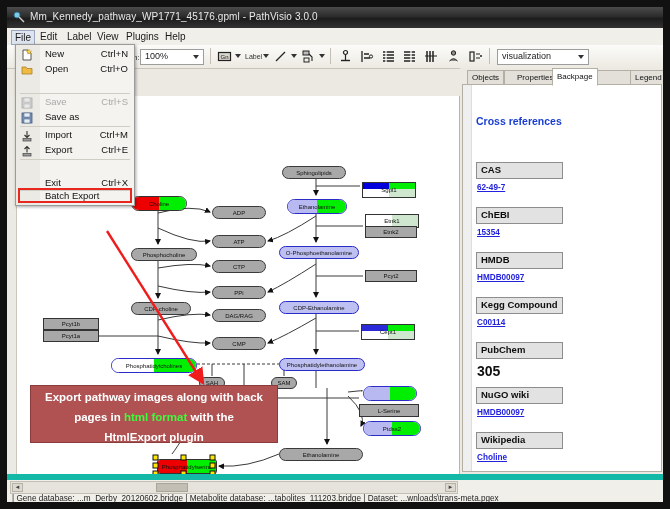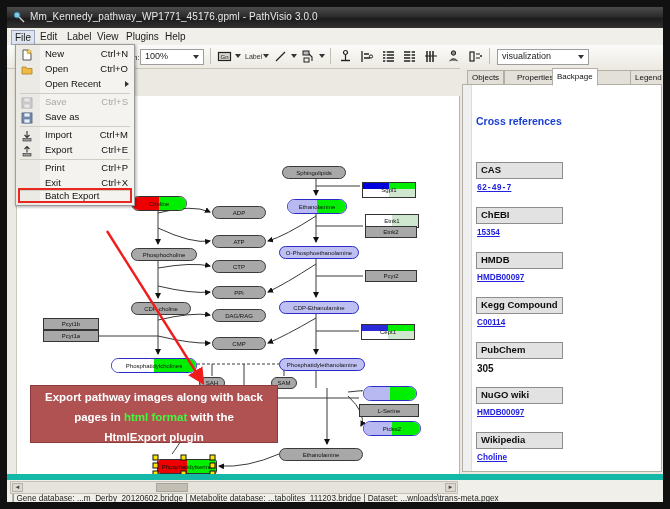--- a/index.html
+++ b/index.html
@@ -61,21 +61,21 @@
   .tab{position:absolute;top:2px;height:13px;font-size:8px;line-height:13px;padding:0 4px;
     background:#e3e0d9;border:1px solid #b3afa5;border-bottom:none;color:#111;}
   .tab.active{background:#fff;top:0;height:16px;line-height:15px;border-bottom:1px solid #fff;z-index:3;}
   #sbpanel{position:absolute;left:2px;top:16px;width:198px;height:386px;background:#fff;border:1px solid #b3afa5;overflow:hidden;}
   #sbmargin{position:absolute;left:0;top:0;width:8px;height:386px;background:#efefef;border-right:1px solid #ddd;}
   #sbcontent{position:absolute;left:9px;top:0;width:188px;height:386px;}
   .sb-h1{position:absolute;font-size:10.5px;font-weight:bold;color:#1a3fd0;}
   .xref-box{position:absolute;background:#e2e2e2;border:1px solid #8d8d8d;height:15px;}
   .xref-box span{position:absolute;left:4px;top:1px;font-size:9.5px;font-weight:bold;color:#0d0d0d;}
   .xref-link{position:absolute;font-size:8.2px;color:#2222dd;text-decoration:underline;font-weight:bold;}
-  .xref-plain{position:absolute;font-size:10px;color:#101010;font-weight:bold;}
+  .xref-plain{position:absolute;font-size:14px;color:#101010;font-weight:bold;}
 
   
   #filemenu{position:absolute;left:8px;top:37px;width:118px;height:160px;background:#f4f3ef;
     border:1px solid #9b9b9b;box-shadow:1px 1px 3px rgba(0,0,0,.35);z-index:40;}
   #fm-gutter{position:absolute;left:0;top:0;width:24px;height:160px;background:#eceae4;}
   .fm-row{position:absolute;left:0;width:118px;height:15px;}
   .fm-lbl{position:absolute;left:29px;top:1px;font-size:9.5px;color:#111;}
   .fm-key{position:absolute;right:6px;top:1px;font-size:9.5px;color:#111;}
   .fm-row.disabled .fm-lbl,.fm-row.disabled .fm-key{color:#a9a9a9;}
   .fm-sep{position:absolute;left:4px;width:110px;height:1px;background:#d0cdc5;}
@@ -376,21 +376,21 @@
       </div>
 
       <div id="sbpanel">
         <div id="sbmargin"></div>
         <div id="sbcontent">
           <div class="sb-h1" style="left:4px;top:30px;">Cross references</div>
 
           <div class="xref-box" style="left:4px;top:77px;width:85px;">
               <span>CAS</span>
             </div>
-          <div class="xref-link" style="left:5px;top:98px;font-family:Liberation Mono, monospace;">62-49-7</div>
+          <div class="xref-link" style="left:5px;top:98px;">62-49-7</div>
 
           <div class="xref-box" style="left:4px;top:122px;width:85px;">
               <span>ChEBI</span>
             </div>
           <div class="xref-link" style="left:5px;top:143px;">15354</div>
 
           <div class="xref-box" style="left:4px;top:167px;width:85px;">
               <span>HMDB</span>
             </div>
           <div class="xref-link" style="left:5px;top:188px;">HMDB00097</div>
@@ -442,24 +442,20 @@
       <div class="fm-row" style="top:2px;">
         <svg class="fm-ico" viewBox="0 0 12 12">
           <path d="M2 1 H7 L10 4 V11 H2 z" fill="#fff" stroke="#555" stroke-width="1"></path>
           <path d="M7 1 V4 H10" fill="none" stroke="#555" stroke-width="1"></path>
           <path d="M8 0 L9 2 L11 2 L9 3 L10 5 L8 4 L6 5 L7 3 L5 2 L7 2 z" fill="#ffd24d" stroke="#c9a22b" stroke-width=".4"></path>
         </svg>
         <div class="fm-lbl">New</div>
         <div class="fm-key">Ctrl+N</div>
       </div>
 
-      <div class="fm-row" style="top:32px;">
-        <div class="fm-lbl">Open Recent</div>
-        <div class="fm-sub"></div>
-      </div>
 
       <div class="fm-sep" style="top:48px;"></div>
 
       <div class="fm-row disabled" style="top:50px;">
         <svg class="fm-ico" viewBox="0 0 12 12">
           <rect x="1" y="1" width="10" height="10" fill="#cfcfcf" stroke="#aaa" stroke-width=".8"></rect>
           <rect x="3" y="1" width="6" height="4" fill="#e8e8e8" stroke="#bbb" stroke-width=".6"></rect>
           <rect x="3" y="7" width="6" height="4" fill="#e8e8e8" stroke="#bbb" stroke-width=".6"></rect>
         </svg>
         <div class="fm-lbl">Save</div>
@@ -491,24 +487,20 @@
         <svg class="fm-ico" viewBox="0 0 12 12">
           <path d="M6 7.5 V1.5 M3.5 4 L6 1.5 L8.5 4" stroke="#333" stroke-width="1.1" fill="none"></path>
           <rect x="2" y="8.5" width="8" height="2.5" fill="#9b9b9b" stroke="#444" stroke-width=".7"></rect>
         </svg>
         <div class="fm-lbl">Export</div>
         <div class="fm-key">Ctrl+E</div>
       </div>
 
       <div class="fm-sep" style="top:114px;"></div>
 
-      <div class="fm-row" style="top:116px;">
-        <div class="fm-lbl">Print</div>
-        <div class="fm-key">Ctrl+P</div>
-      </div>
 
       <div class="fm-row" style="top:131px;">
         <div class="fm-lbl">Exit</div>
         <div class="fm-key">Ctrl+X</div>
       </div>
 
       <div class="fm-sep" style="top:145px;"></div>
 
       <div class="fm-row" style="top:144px;">
         <div class="fm-lbl">Batch Export</div>

